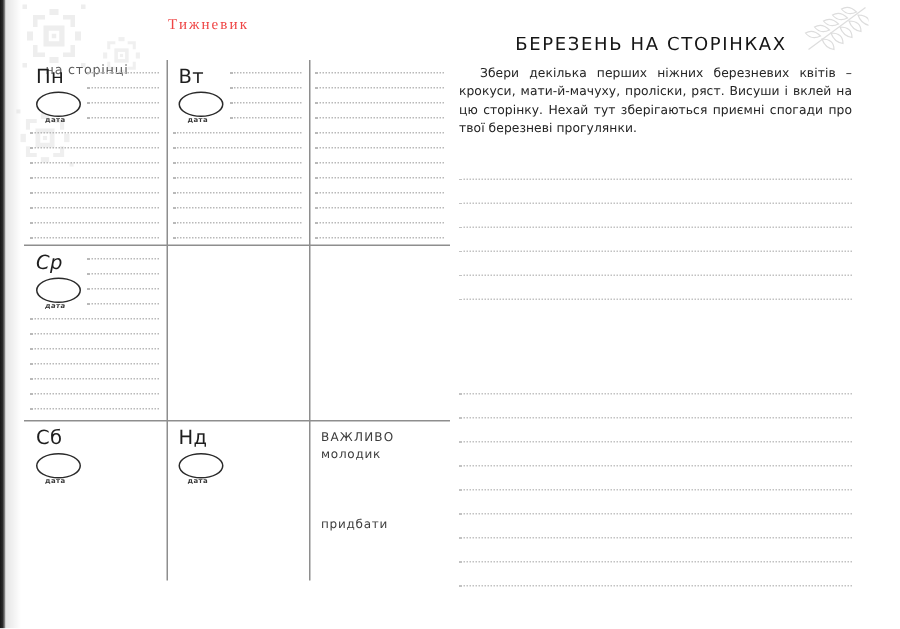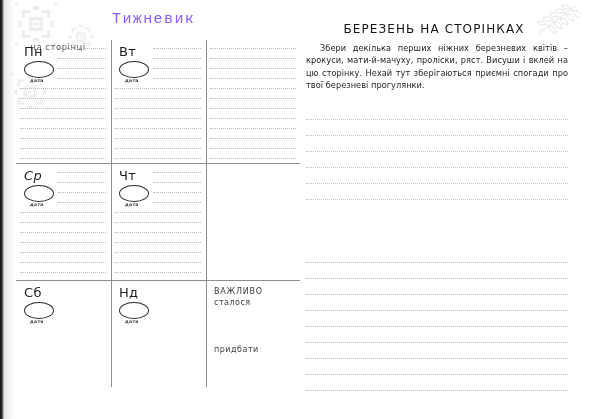--- a/index.html
+++ b/index.html
@@ -47,24 +47,24 @@
   
   #left-page {
     position: absolute;
     left: 0; top: 0;
     width: 300px; height: 419px;
   }
   #planner-title {
     position: absolute;
     left: 112px;
     top: 11px;
-    font-size: 15px;
+    font-size: 10px;
     letter-spacing: 1.4px;
-    color: #8b5cf6;
-    font-family: Liberation Mono, monospace;
+    color: #ef4444;
+    font-family: Liberation Serif, serif;
     font-weight: 400;
   }
   #main-week-block {
     position: absolute;
     left: 22px;
     top: 40px;
     width: 72px;
     text-align: center;
   }
   #main-week-title {
@@ -365,55 +365,37 @@
           <div class="dline" style="left:2px;  top:76px; width:86px;"></div>
           <div class="dline" style="left:2px;  top:86px; width:86px;"></div>
           <div class="dline" style="left:2px;  top:96px; width:86px;"></div>
           <div class="dline" style="left:2px;  top:106px;width:86px;"></div>
         </div>
         <div class="day-label">Ср</div>
         <div class="date-oval"></div>
         <div class="date-caption">дата</div>
       </div>
 
-      <div class="cell" style="left:97px; top:126px; height:112px;">
-        <div class="cell-lines">
-          <div class="dline" style="left:40px; top:6px;  width:48px;"></div>
-          <div class="dline" style="left:40px; top:16px; width:48px;"></div>
-          <div class="dline" style="left:40px; top:26px; width:48px;"></div>
-          <div class="dline" style="left:40px; top:36px; width:48px;"></div>
-          <div class="dline" style="left:2px;  top:46px; width:86px;"></div>
-          <div class="dline" style="left:2px;  top:56px; width:86px;"></div>
-          <div class="dline" style="left:2px;  top:66px; width:86px;"></div>
-          <div class="dline" style="left:2px;  top:76px; width:86px;"></div>
-          <div class="dline" style="left:2px;  top:86px; width:86px;"></div>
-          <div class="dline" style="left:2px;  top:96px; width:86px;"></div>
-          <div class="dline" style="left:2px;  top:106px;width:86px;"></div>
-        </div>
-        <div class="day-label">Чт</div>
-        <div class="date-oval"></div>
-        <div class="date-caption">дата</div>
-      </div>
 
 
       <div class="cell" style="left:2px; top:243px; height:103px;">
         <div class="day-label">Сб</div>
         <div class="date-oval"></div>
         <div class="date-caption">дата</div>
       </div>
 
       <div class="cell" style="left:97px; top:243px; height:103px;">
         <div class="day-label">Нд</div>
         <div class="date-oval"></div>
         <div class="date-caption">дата</div>
       </div>
 
       <div class="cell" style="left:192px; top:243px; height:103px;">
         <div class="important-title">ВАЖЛИВО</div>
-        <div class="important-sub1">сталося</div>
+        <div class="important-sub1">молодик</div>
         <div class="important-sub2">придбати</div>
       </div>
 
     </div>
   </div>
 
   <div id="right-page">
 
     <svg class="sprig" style="left:243px; top:2px;" width="52" height="36" viewBox="0 0 52 36">
       <g stroke="#b4b4b4" stroke-width="0.8" fill="none">

